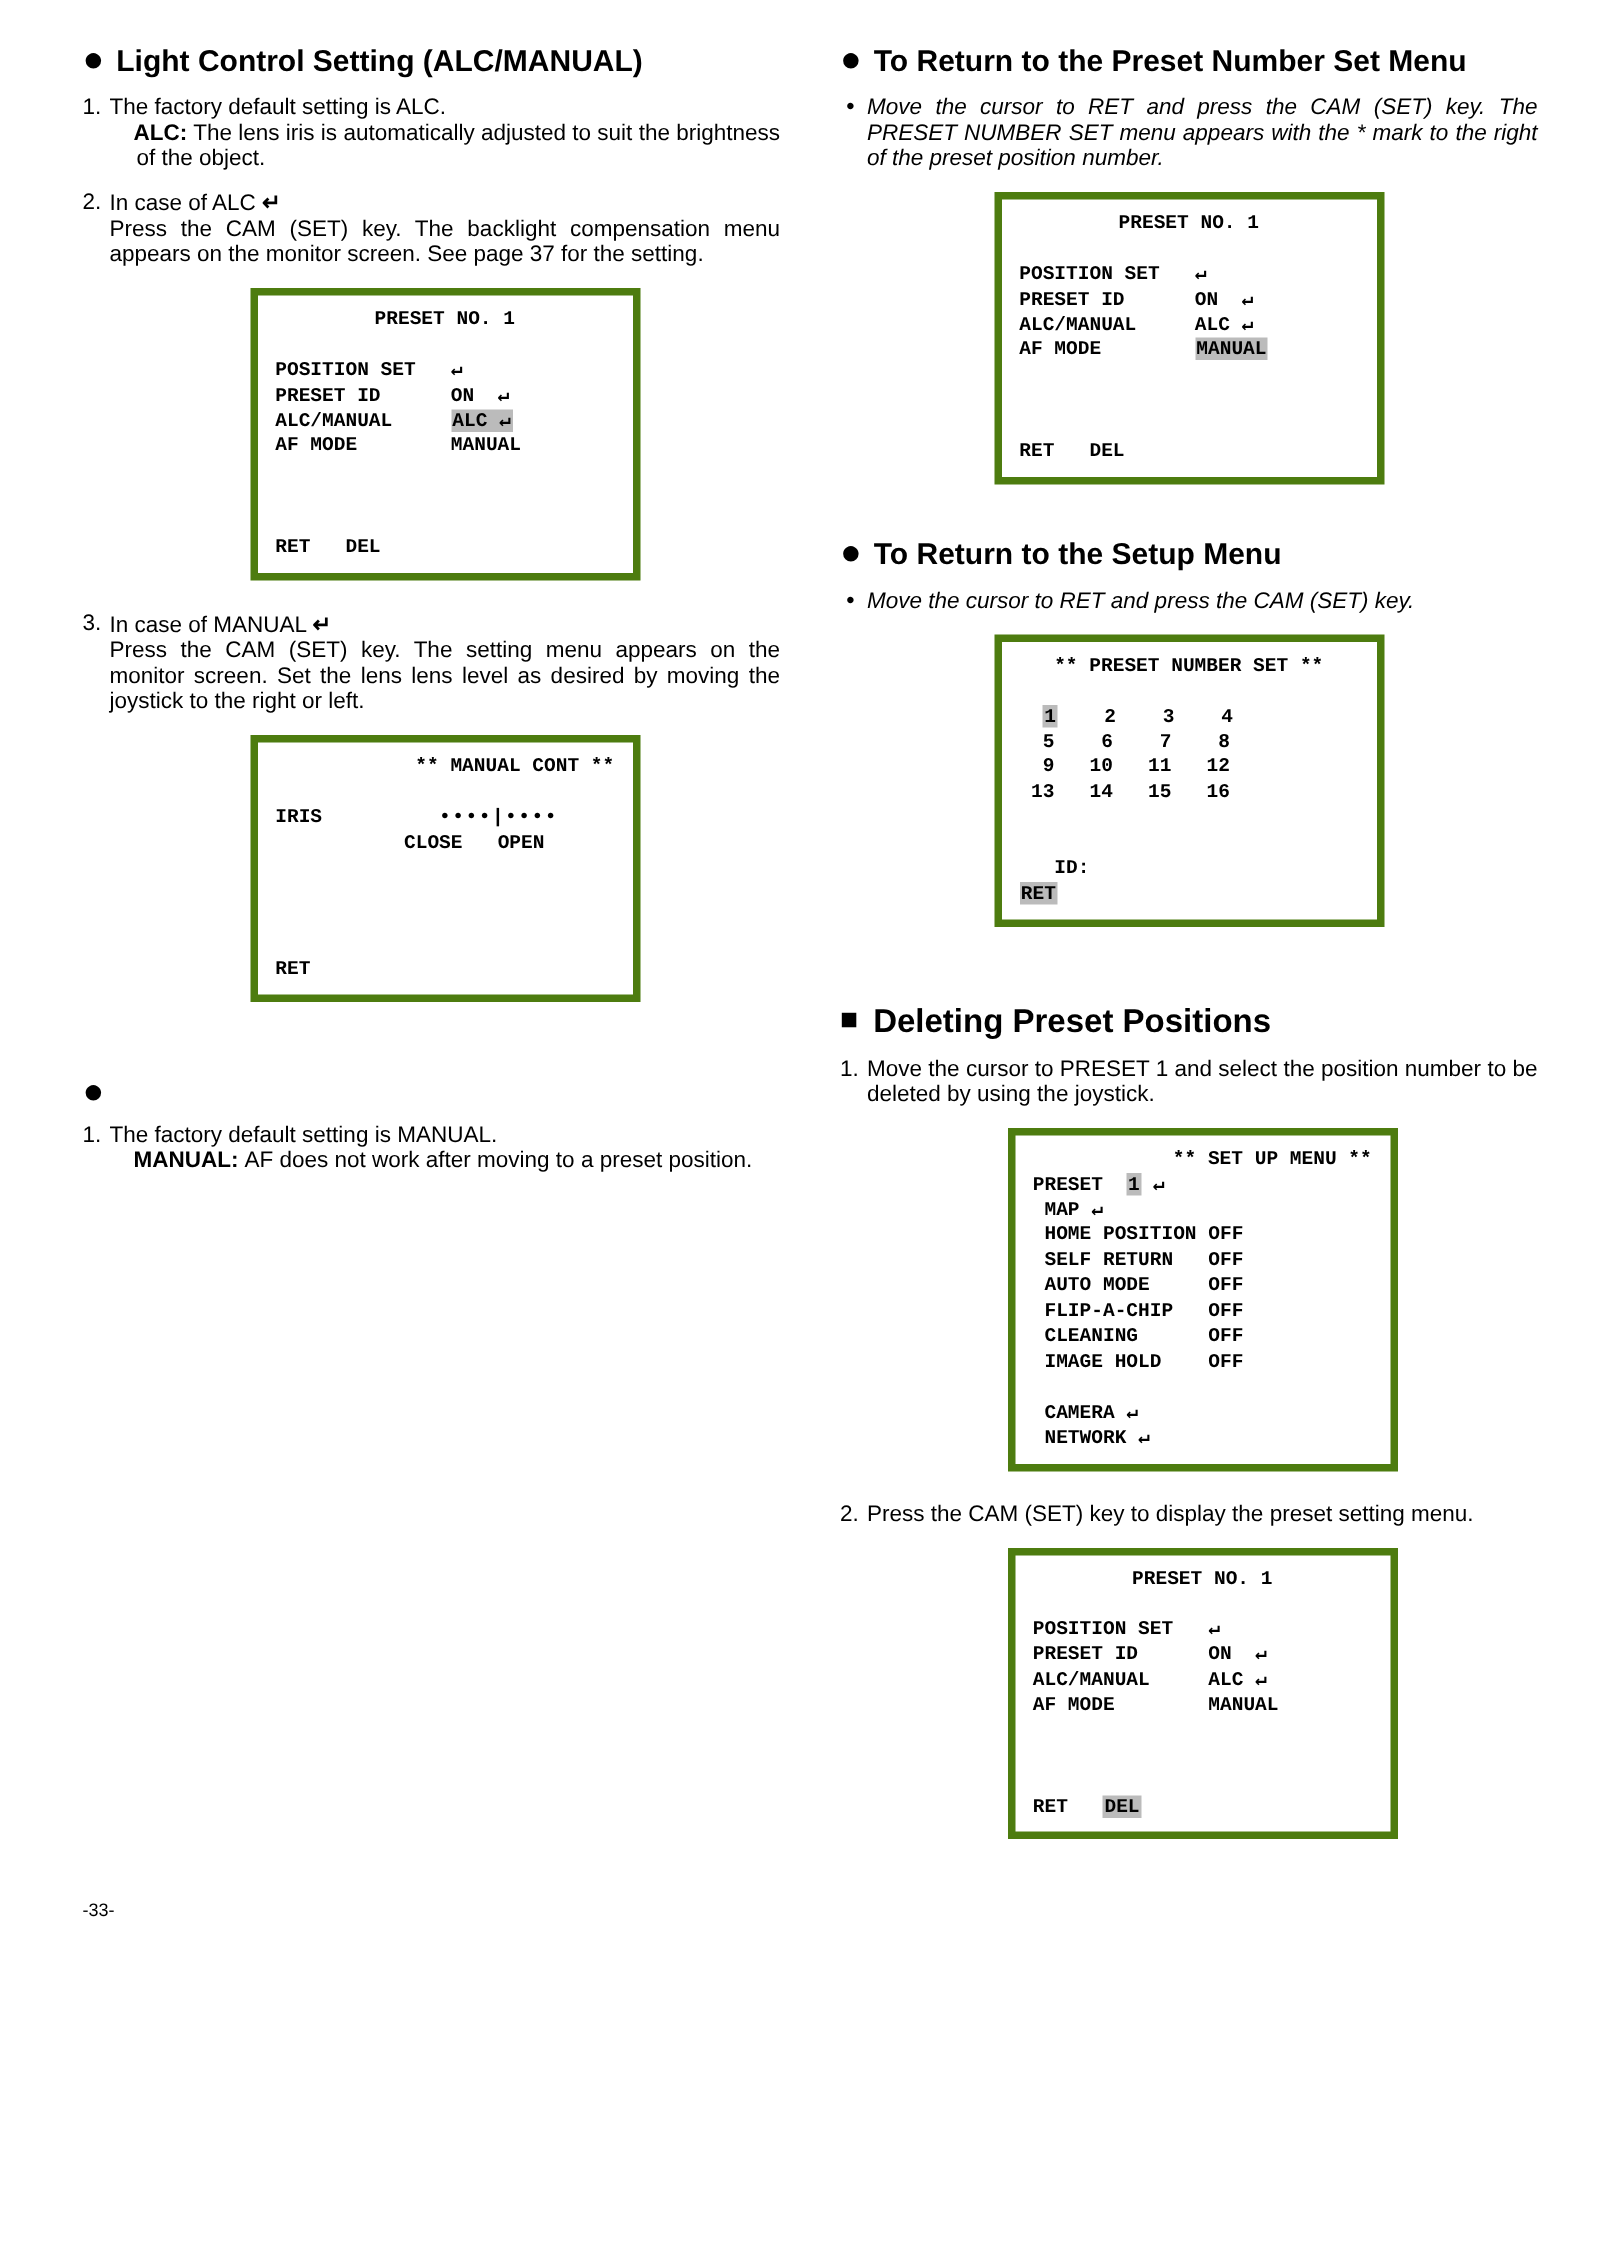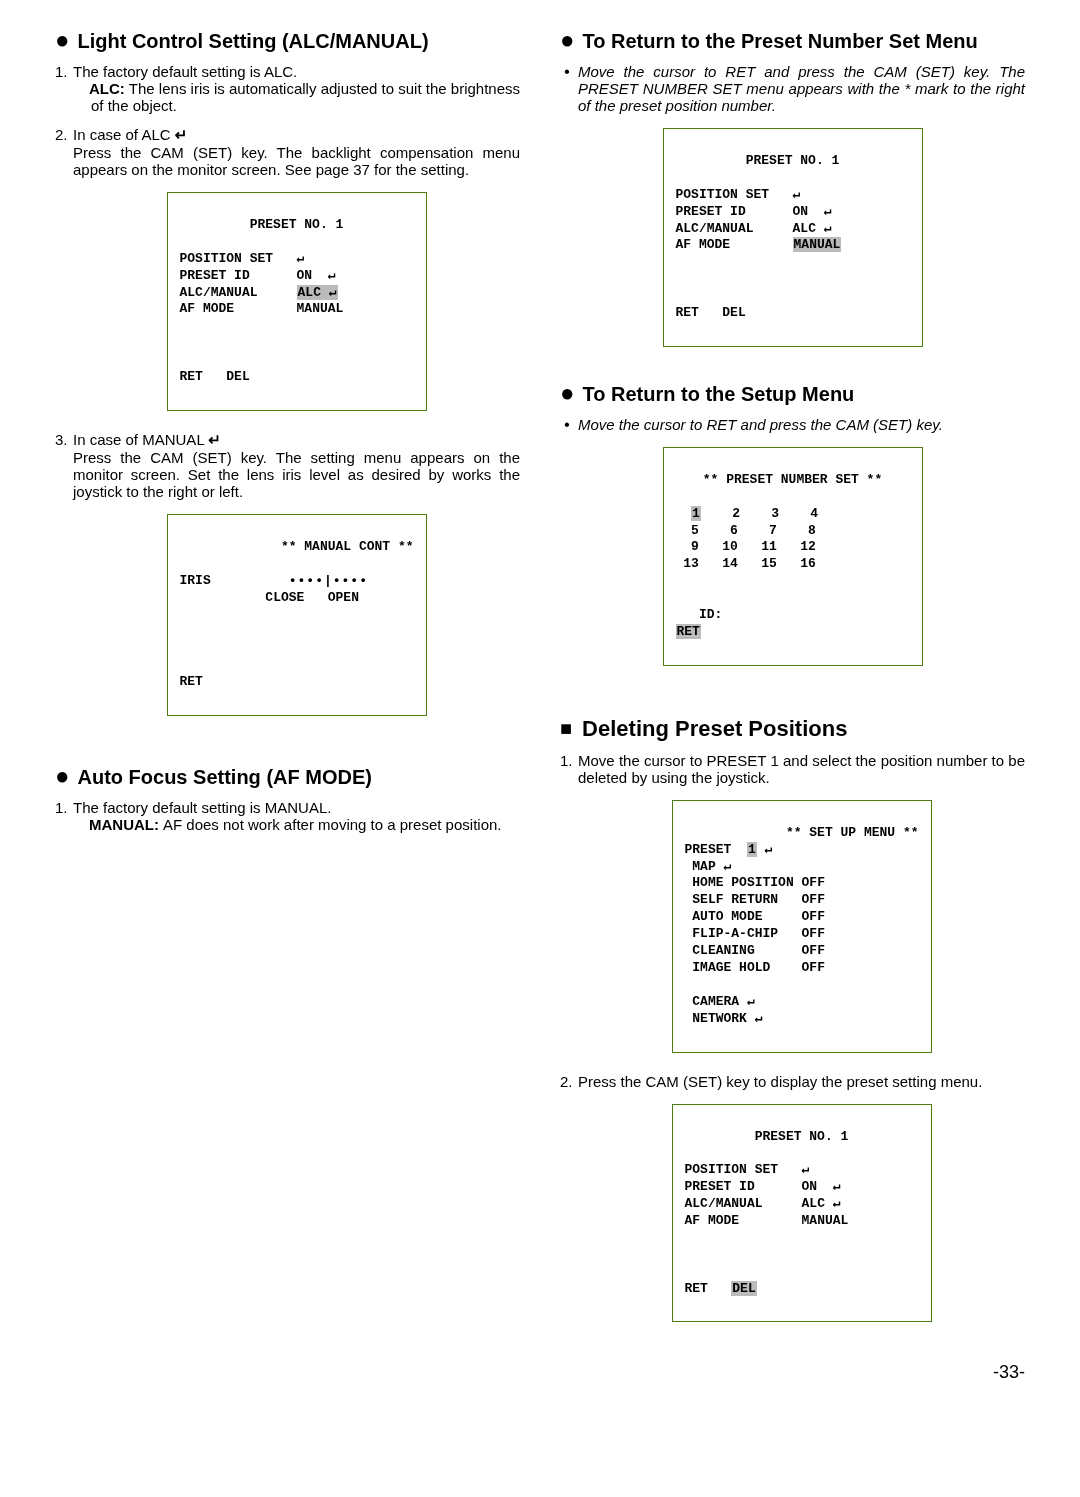--- a/index.html
+++ b/index.html
@@ -80,43 +80,43 @@
     text-align: justify;
     margin-bottom: 10px;
   }
   ul.bul > li::before {
     content: "•";
     position: absolute;
     left: -14px;
     font-size: 16px;
   }
   .screen {
-    border: 1px solid #4d7c0f;
+    border: 5px solid #4d7c0f;
     font-family: "Courier New", monospace;
     font-size: 13px;
     font-weight: bold;
-    padding: 24px 12px;
+    padding: 8px 12px;
     white-space: pre;
     line-height: 1.3;
     width: 260px;
     margin: 14px auto 20px auto;
     min-height: 150px;
     position: relative;
   }
   .hl {
     background: #bbb;
     padding: 0 1px;
   }
   .arrow {
     font-family: Arial, sans-serif;
     font-weight: bold;
   }
   .pagenum {
-    text-align: right;
-    font-size: 18px;
+    text-align: left;
+    font-size: 12px;
     margin-top: 20px;
   }
   .spacer-sm { height: 16px; }
   .spacer-md { height: 30px; }
   .iris-bar {
     display: inline-block;
     letter-spacing: 1px;
   }
 </style>
 </head>
@@ -153,38 +153,37 @@
 <span>AF MODE</span>        <span>MANUAL</span>
 
 
 
 <span>RET</span>   <span>DEL</span></div>
       </li>
 
       <li>
         <span class="num">3.</span>
         <span>In case of MANUAL </span><span class="arrow">↵</span>
-        <div class="cont">Press the CAM (SET) key. The setting menu appears on the monitor screen. Set the lens iris level as desired by works the joystick to the right or left.</div>
+        <div class="cont">Press the CAM (SET) key. The setting menu appears on the monitor screen. Set the lens lens level as desired by moving the joystick to the right or left.</div>
 
         <div class="screen"><div style="text-align:right">** MANUAL CONT **</div>
 <span>IRIS</span>          <span class="iris-bar">••••|••••</span>
            <span>CLOSE</span>   <span>OPEN</span>
 
 
 
 
 <span>RET</span></div>
       </li>
     </ol>
 
     <div class="spacer-md"></div>
 
     <h2 class="bullet">
       <span class="dot">●</span>
-      <span>Auto Focus Setting (AF MODE)</span>
     </h2>
 
     <ol>
       <li>
         <span class="num">1.</span>
         <span>The factory default setting is MANUAL.</span>
         <div class="def">
           <b>MANUAL:</b><span>AF does not work after moving to a pre­set position.</span>
         </div>
       </li>

